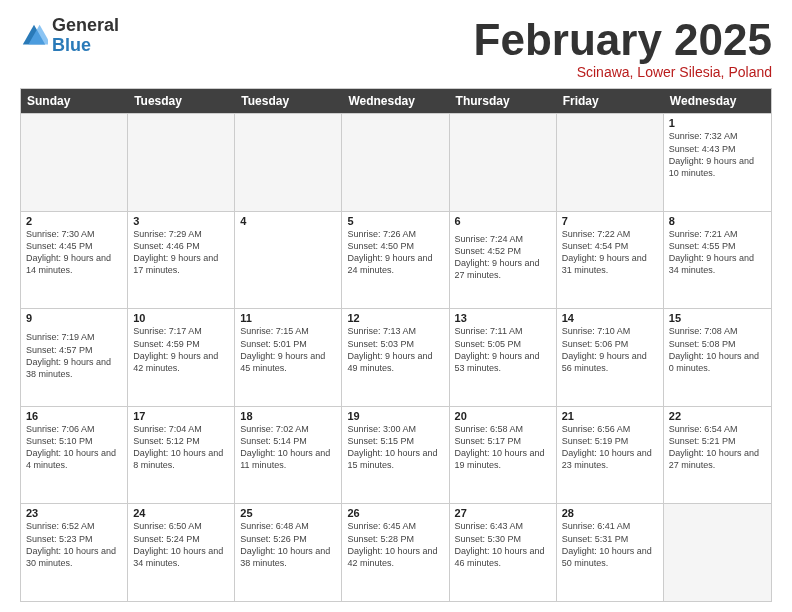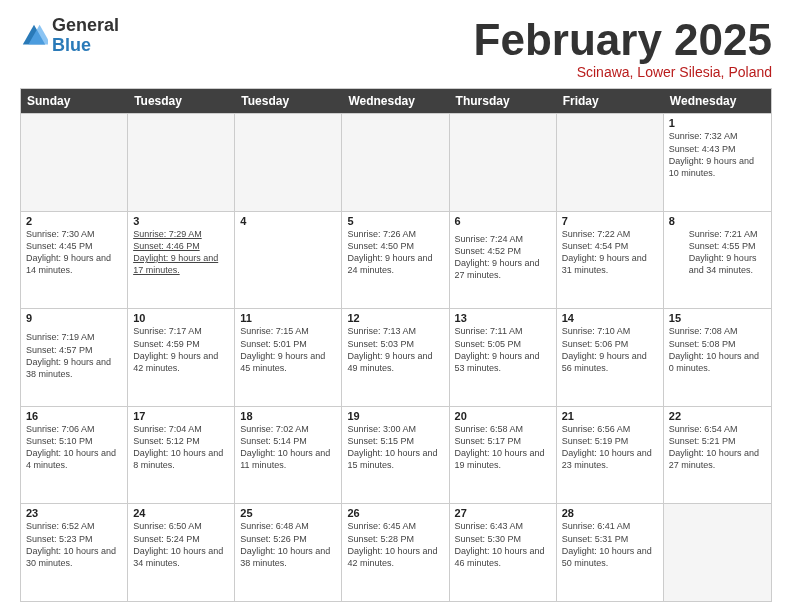--- a/index.html
+++ b/index.html
@@ -165,21 +165,21 @@
         </div>
         <div class="cal-row">
           <div class="cal-cell">
             <span class="day-number">2</span>
             <div class="day-info" style="white-space: pre-line;">Sunrise: 7:30 AM
 Sunset: 4:45 PM
 Daylight: 9 hours and 14 minutes.</div>
           </div>
           <div class="cal-cell">
             <span class="day-number">3</span>
-            <div class="day-info" style="white-space: pre-line; text-decoration: underline;">Sunrise: 7:29 AM
+            <div class="day-info" style="white-space: pre-line;">Sunrise: 7:29 AM
 Sunset: 4:46 PM
 Daylight: 9 hours and 17 minutes.</div>
           </div>
           <div class="cal-cell">
             <span class="day-number">4</span>
           </div>
           <div class="cal-cell">
             <span class="day-number">5</span>
             <div class="day-info" style="white-space: pre-line;">Sunrise: 7:26 AM
 Sunset: 4:50 PM
@@ -192,21 +192,21 @@
 Daylight: 9 hours and 27 minutes.</div>
           </div>
           <div class="cal-cell">
             <span class="day-number">7</span>
             <div class="day-info" style="white-space: pre-line;">Sunrise: 7:22 AM
 Sunset: 4:54 PM
 Daylight: 9 hours and 31 minutes.</div>
           </div>
           <div class="cal-cell">
             <span class="day-number">8</span>
-            <div class="day-info" style="white-space: pre-line; margin-left: 20px;">Sunrise: 7:21 AM
+            <div class="day-info" style="white-space: pre-line;">Sunrise: 7:21 AM
 Sunset: 4:55 PM
 Daylight: 9 hours and 34 minutes.</div>
           </div>
         </div>
         <div class="cal-row">
           <div class="cal-cell">
             <span class="day-number">9</span>
             <div class="day-info" style="white-space: pre-line; margin-top: 7px;">Sunrise: 7:19 AM
 Sunset: 4:57 PM
 Daylight: 9 hours and 38 minutes.</div>

